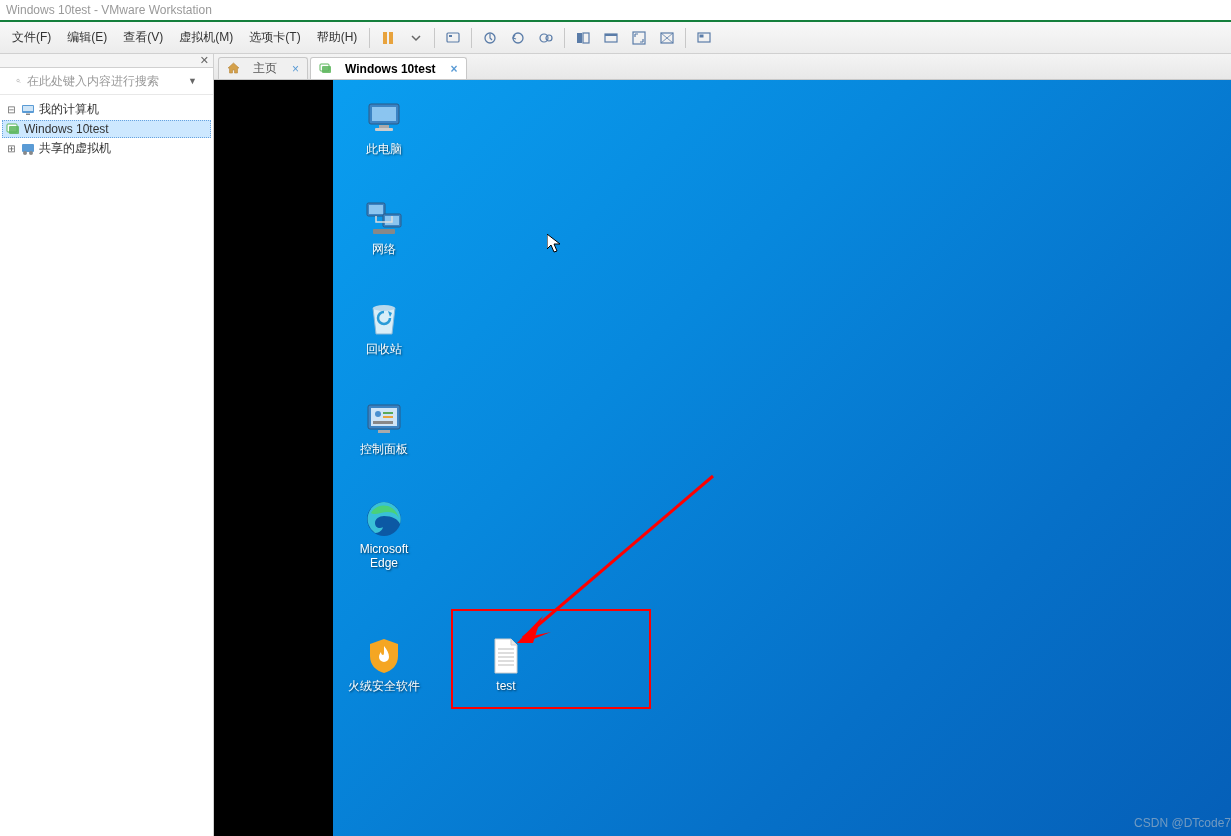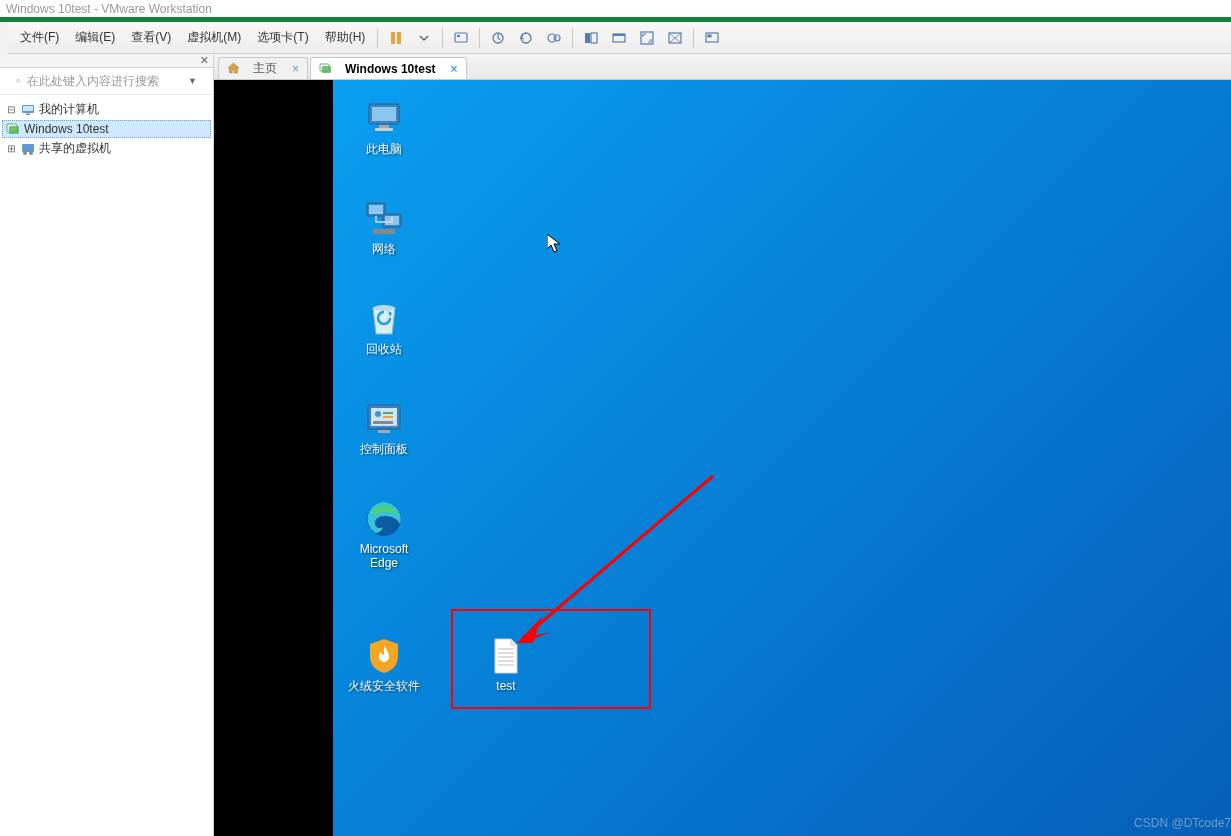--- a/index.html
+++ b/index.html
@@ -1,20 +1,20 @@
 <!DOCTYPE html>
 <html><head>
   <meta charset="utf-8">
   <style>
     * { margin: 0; padding: 0; box-sizing: border-box; font-family: "Microsoft YaHei", "Segoe UI", Tahoma, sans-serif; }
     body { width: 1231px; height: 836px; background: #f0f0f0; overflow: hidden; position: relative; }
     
-    .titlebar { height: 22px; background: #fff; display: flex; align-items: center; padding-left: 6px; font-size: 12px; color: #999; border-bottom: 5px solid #15803d; }
-    
-    .menubar { height: 32px; background: linear-gradient(#f8f8f8,#ececec); border-bottom: 1px solid #d0d0d0; display: flex; align-items: center; padding: 0 4px; font-size: 12px; color: #333; margin-left: 8px; }
+    .titlebar { height: 22px; background: #fff; display: flex; align-items: center; padding-left: 6px; font-size: 12px; color: #999; border-bottom: 2px solid #15803d; }
+    
+    .menubar { height: 32px; background: linear-gradient(#f8f8f8,#ececec); border-bottom: 1px solid #d0d0d0; display: flex; align-items: center; padding: 0 4px; font-size: 12px; color: #333; }
     .menubar .menu-item { padding: 4px 8px; cursor: pointer; }
     .menubar .sep { width: 1px; height: 20px; background: #c8c8c8; margin: 0 4px; }
     .menubar .tbtn { width: 24px; height: 24px; display: flex; align-items: center; justify-content: center; margin: 0 2px; cursor: pointer; border-radius: 2px; }
     .menubar .tbtn svg { width: 16px; height: 16px; }
     
     .main-area { display: flex; height: calc(100% - 54px); }
     
     .sidebar { width: 214px; background: #fff; border-right: 1px solid #d0d0d0; display: flex; flex-direction: column; }
     .sidebar-header { height: 14px; background: #f4f4f4; border-bottom: 1px solid #d0d0d0; display: flex; justify-content: flex-end; align-items: center; padding-right: 4px; }
     .sidebar-header .close-x { font-size: 11px; color: #666; cursor: pointer; line-height: 1; }

